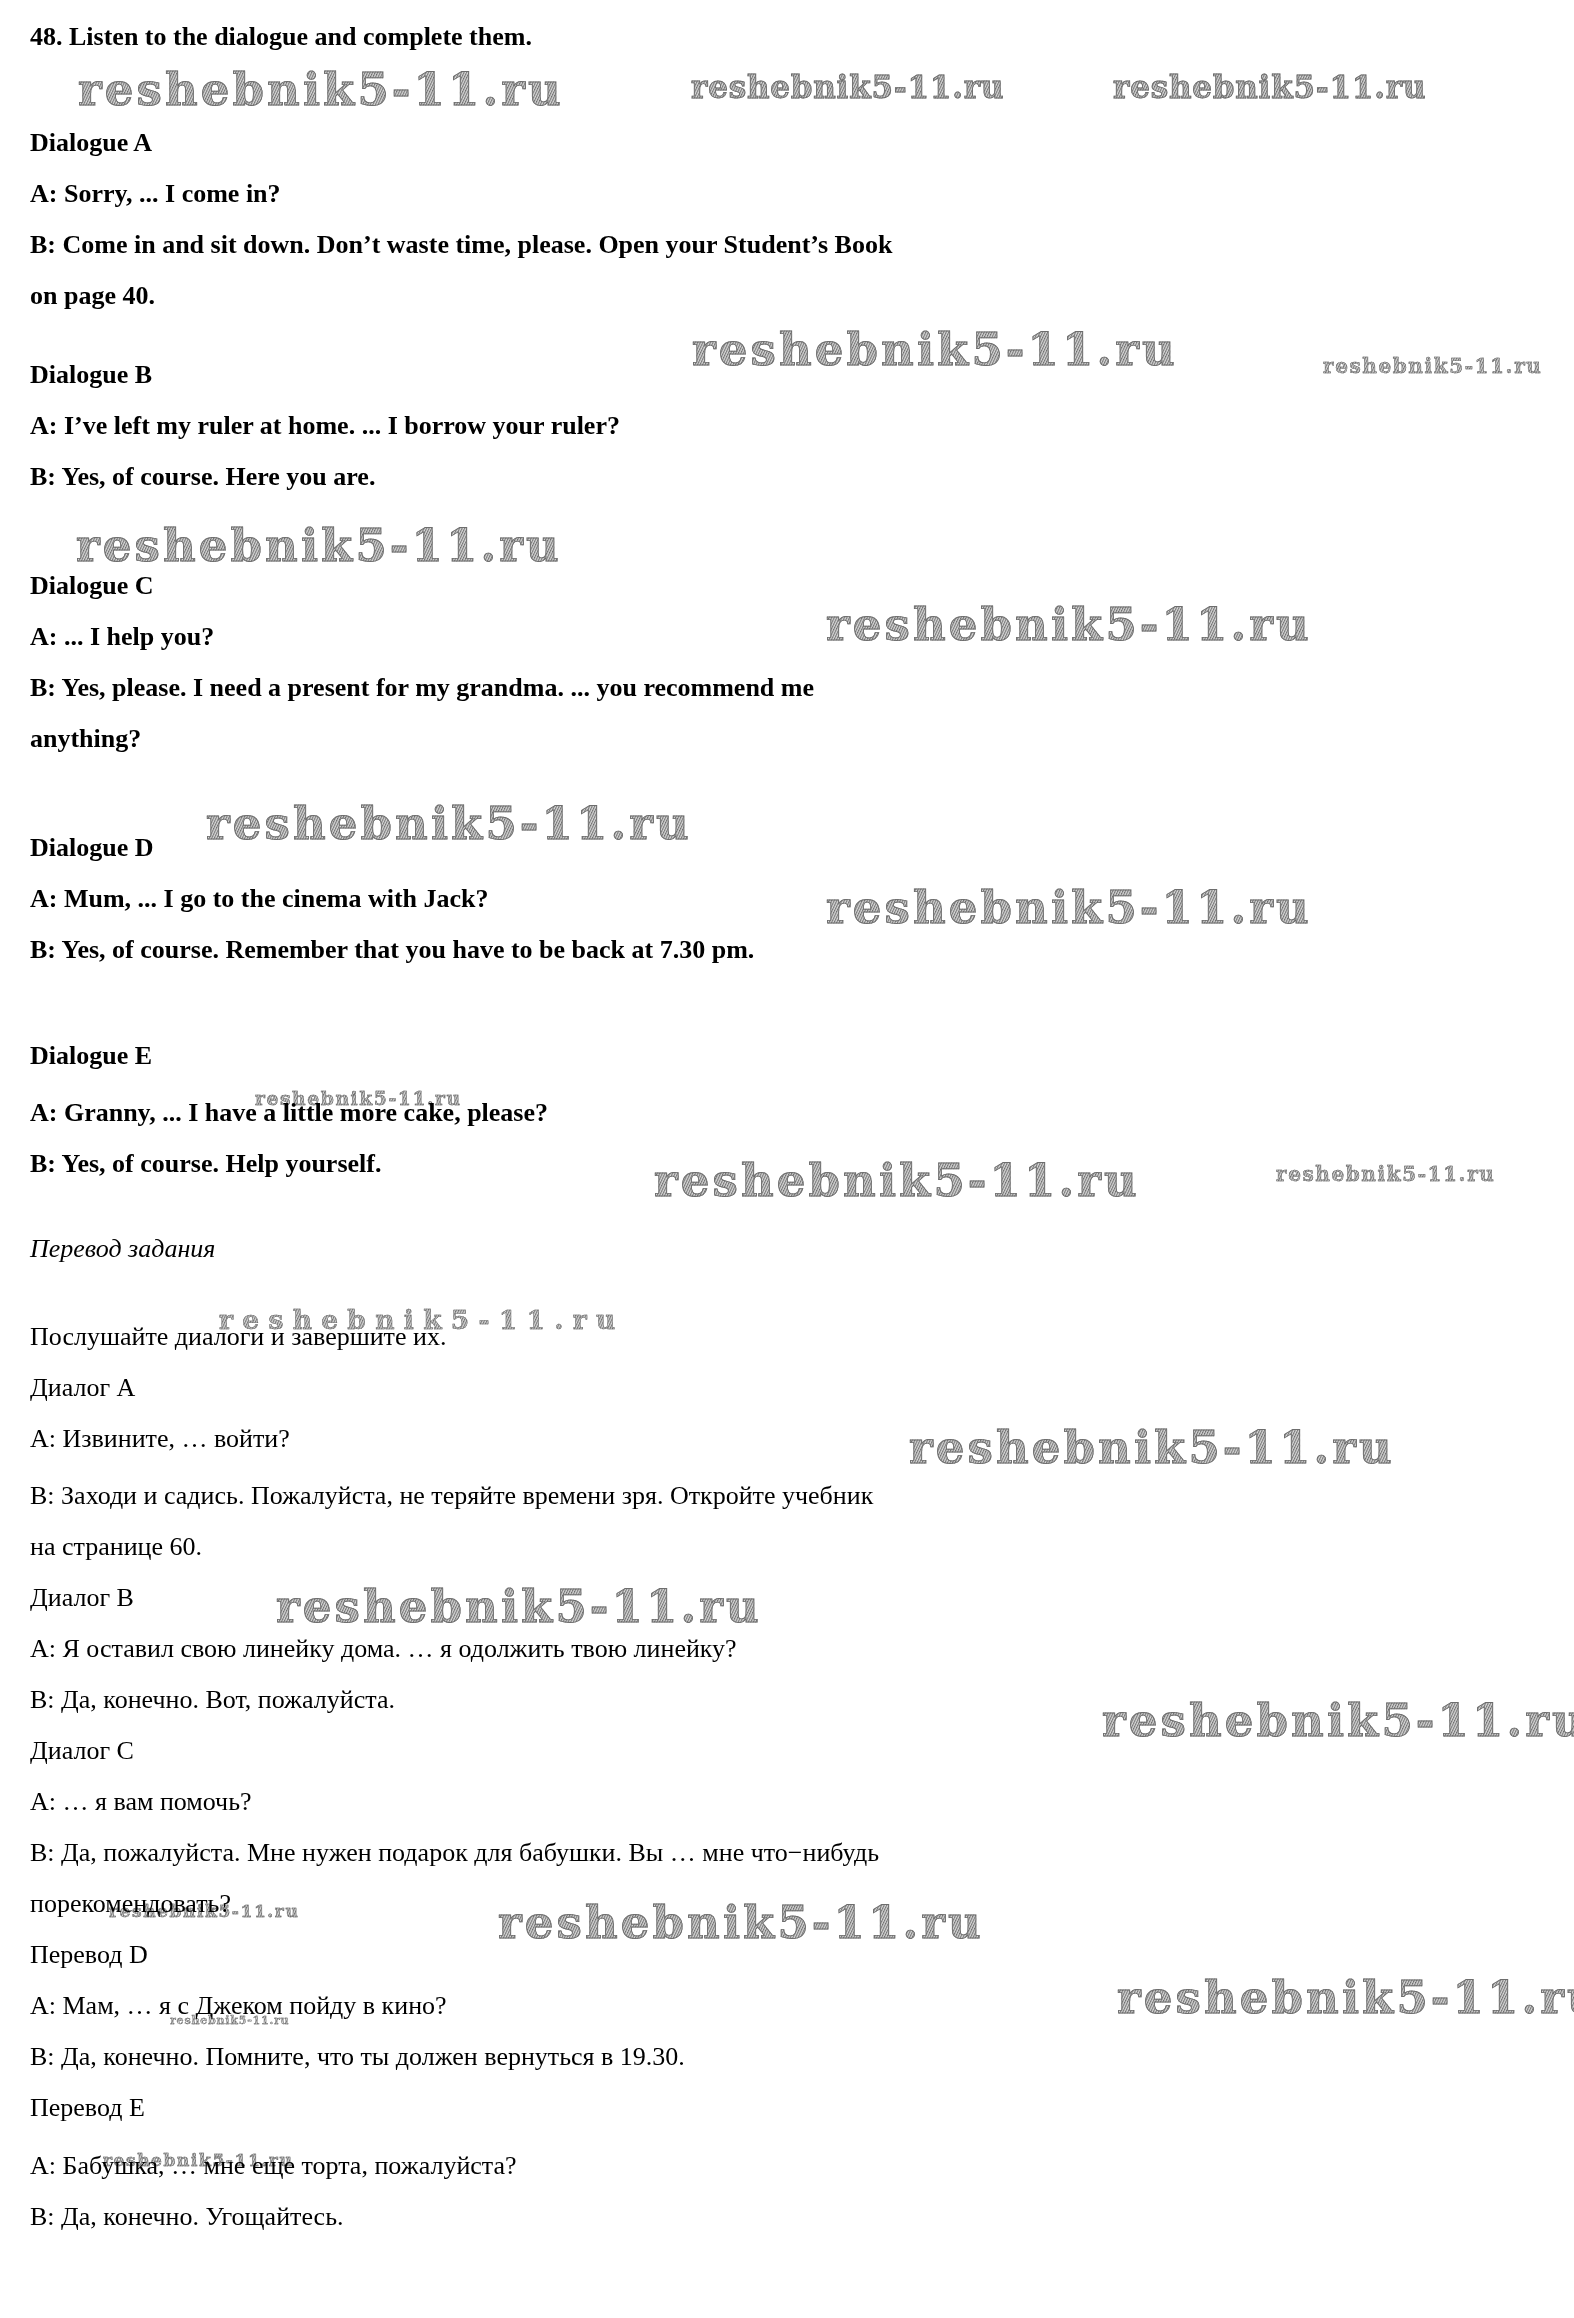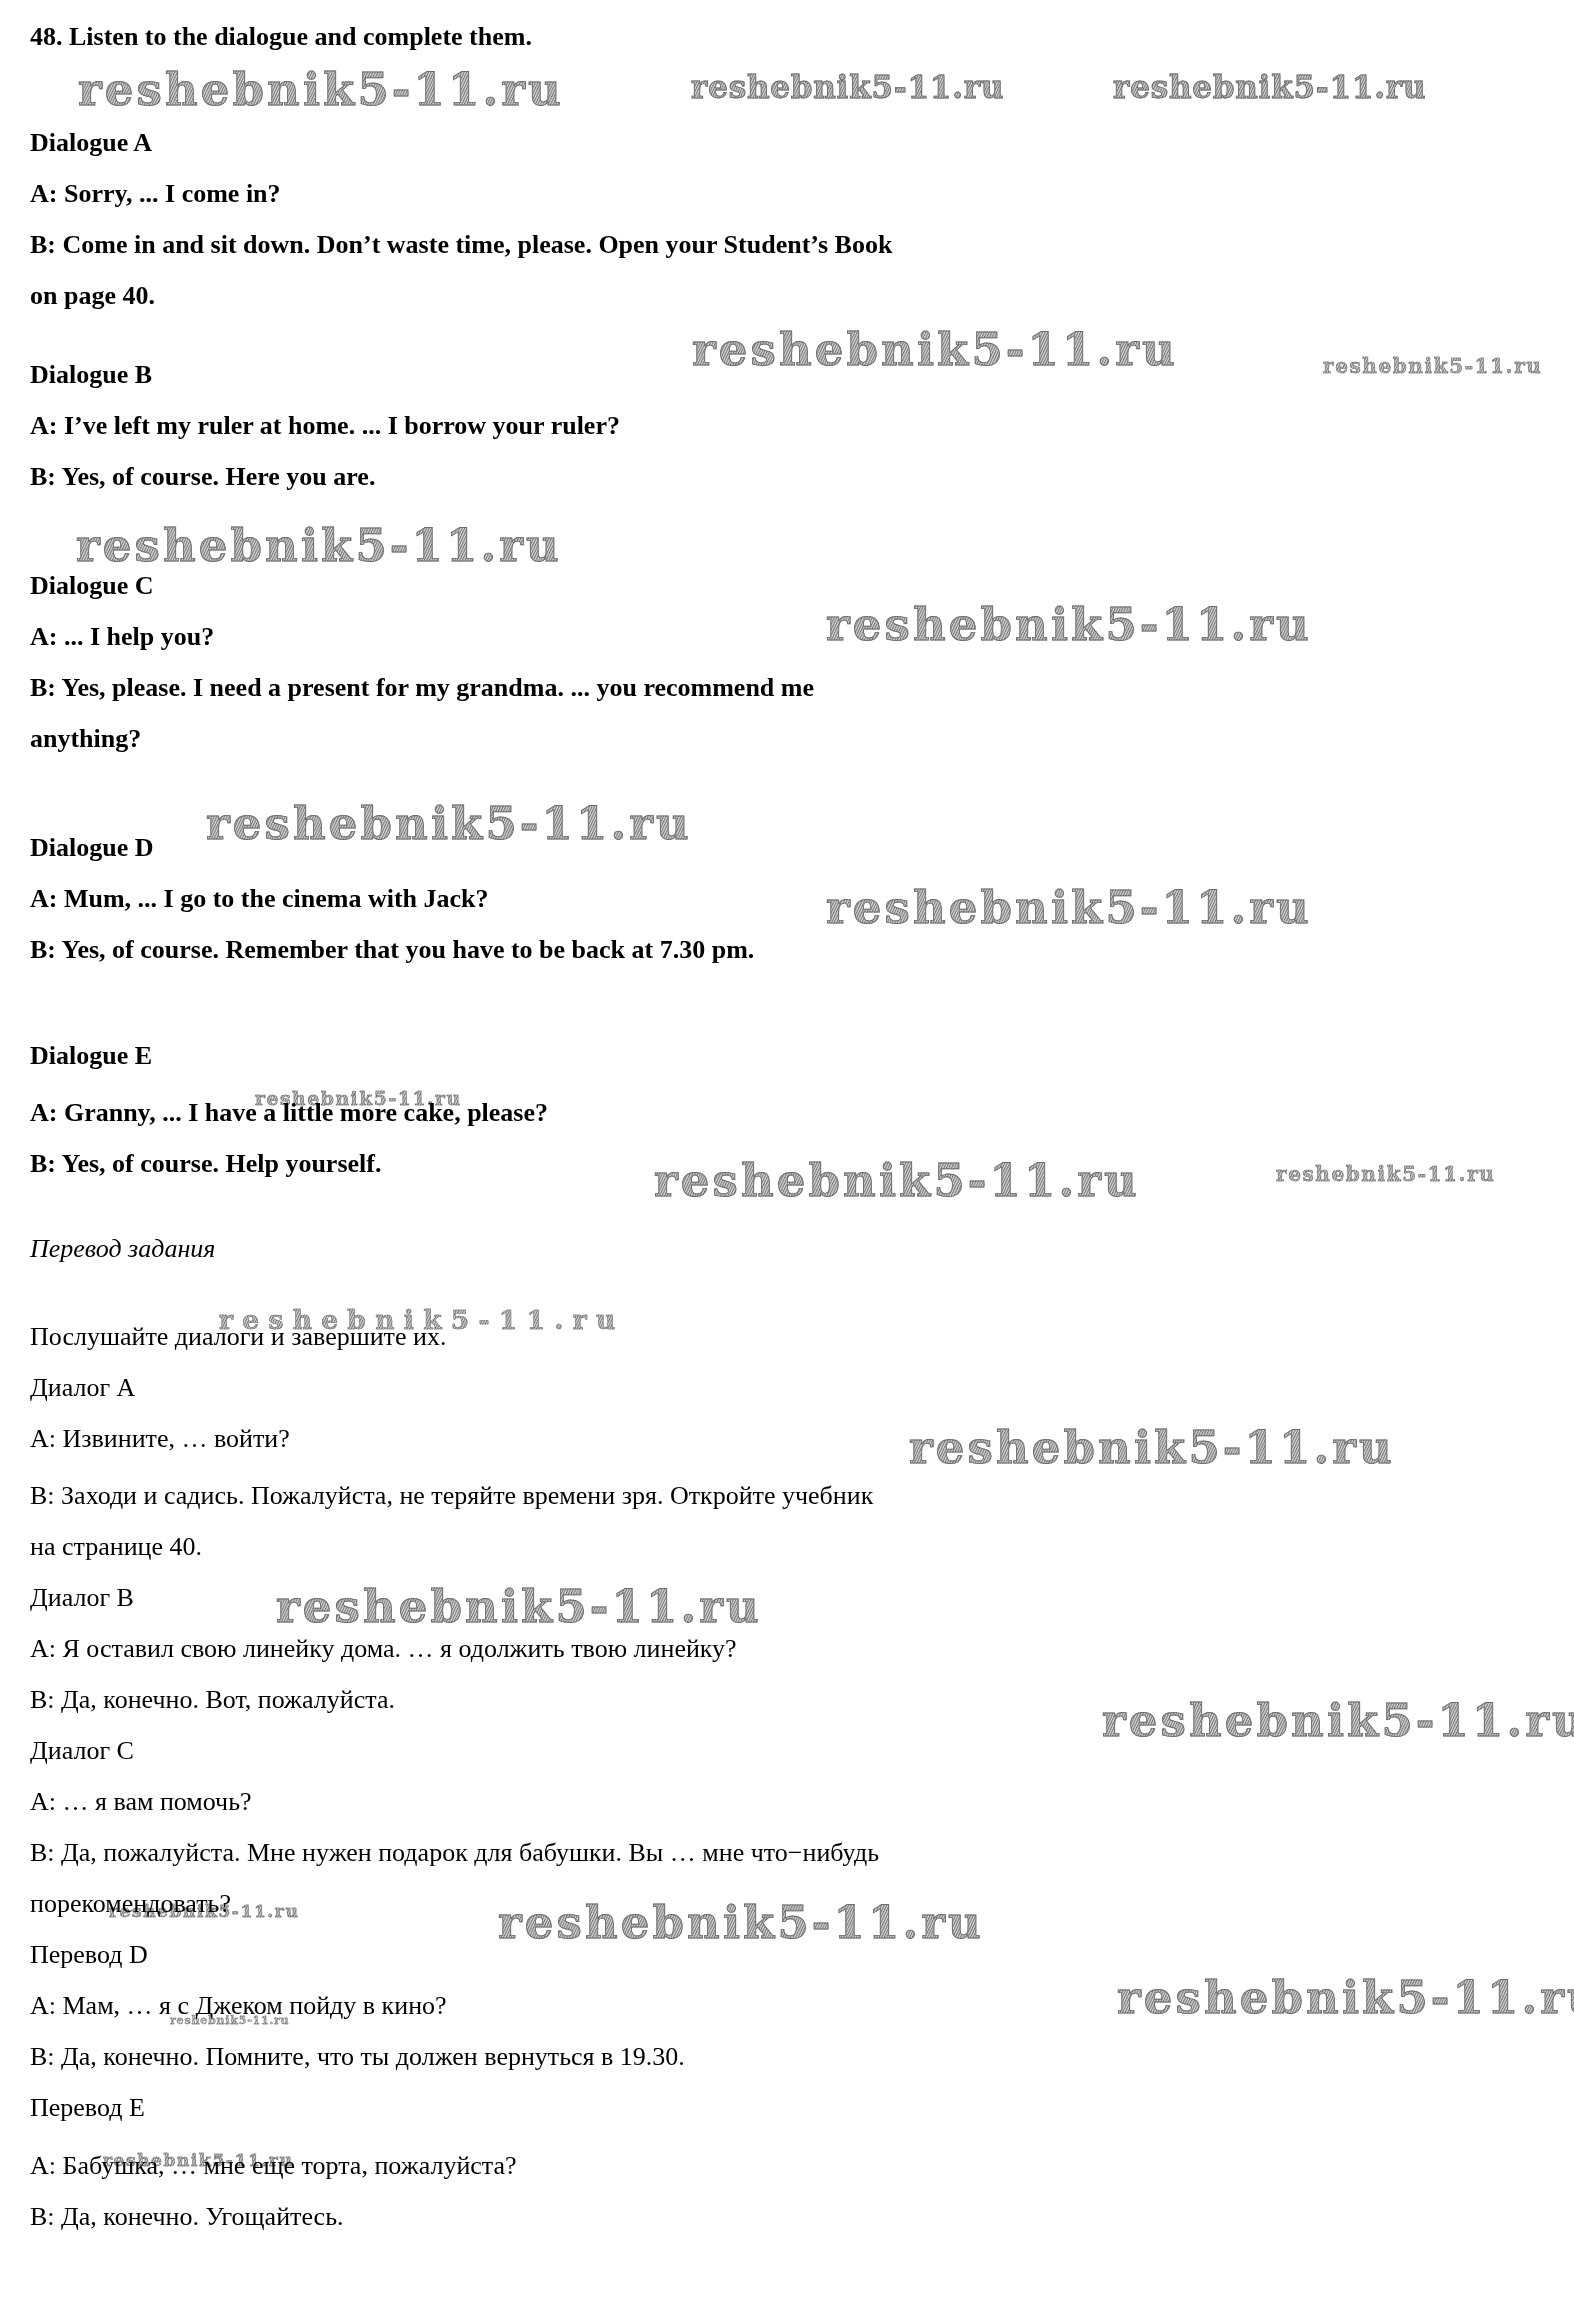--- a/index.html
+++ b/index.html
@@ -113,21 +113,21 @@
       <div class="line eng">B: Yes, of course. Help yourself.</div>
     </section>
 
     <div class="line italic mt44">Перевод задания</div>
     <div class="line rus mt48">Послушайте диалоги и завершите их.</div>
 
     <section>
       <div class="line rus">Диалог A</div>
       <div class="line rus">А: Извините, … войти?</div>
       <div class="line rus mt8">В: Заходи и садись. Пожалуйста, не теряйте времени зря. Откройте учебник</div>
-      <div class="line rus">на странице 40.</div>
+      <div class="line rus">на странице 60.</div>
     </section>
 
     <section>
       <div class="line rus">Диалог B</div>
       <div class="line rus">А: Я оставил свою линейку дома. … я одолжить твою линейку?</div>
       <div class="line rus">В: Да, конечно. Вот, пожалуйста.</div>
     </section>
 
     <section>
       <div class="line rus">Диалог C</div>

